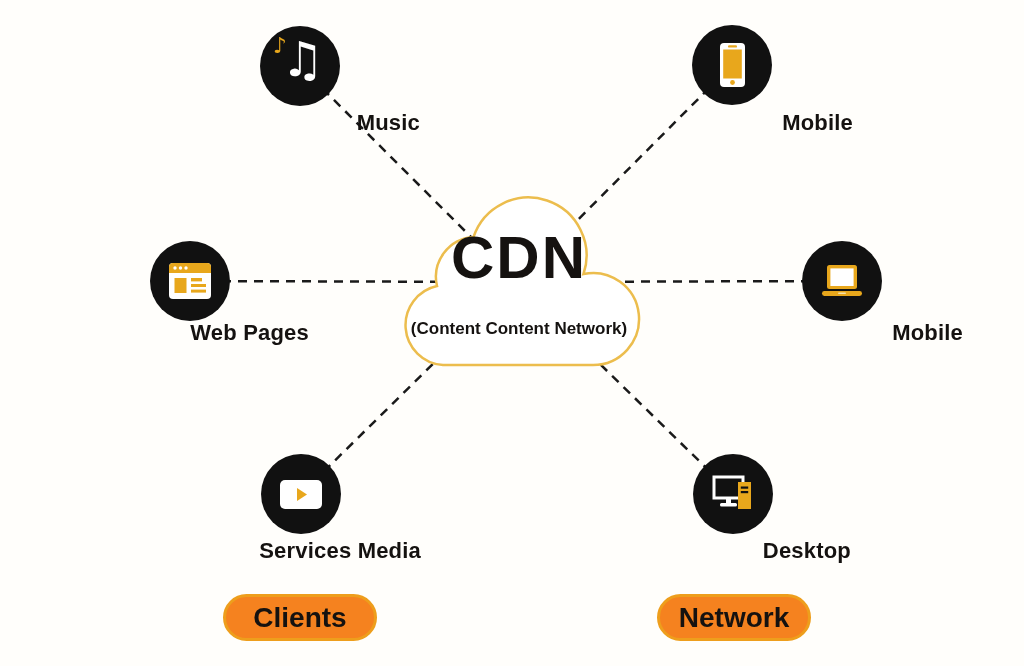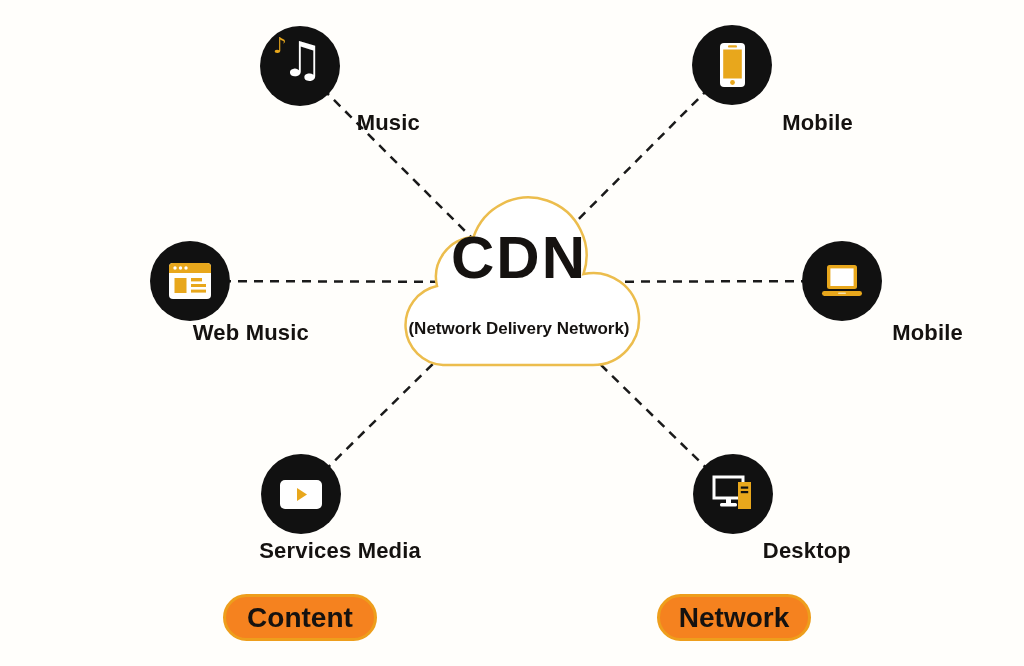--- a/index.html
+++ b/index.html
@@ -73,21 +73,21 @@
   <svg width="246" height="176" viewBox="0 0 246 176">
     <path class="cloud-shape" d="M 47 172
          A 40 40 0 0 1 41 93
          A 40 40 0 0 1 77.5 44
          A 58 58 0 0 1 187.5 81
          A 46 46 0 1 1 197 172
          Z"></path>
   </svg>
 </div>
 <div class="cdn-title">CDN</div>
-<div class="cdn-subtitle">(Network Delivery Network)</div>
+<div class="cdn-subtitle">(Content Content Network)</div>
 
 <div class="node" style="left:260px;top:26px">
   <div class="music-note-wrap">
     <span class="music-note-small">♪</span>
     <span class="music-note-main">♫</span>
   </div>
 </div>
 <div class="node-label" style="left:180px;top:110px">Music</div>
 
 <div class="node" style="left:692px;top:25px">
@@ -106,21 +106,21 @@
     <path class="g-gold" d="M 7 4 L 41 4 A 4 4 0 0 1 45 8 L 45 14 L 3 14 L 3 8 A 4 4 0 0 1 7 4 Z"></path>
     <circle class="g-white" cx="9" cy="9" r="1.7"></circle>
     <circle class="g-white" cx="14.5" cy="9" r="1.7"></circle>
     <circle class="g-white" cx="20" cy="9" r="1.7"></circle>
     <rect class="g-gold" x="8.5" y="19" width="12" height="15"></rect>
     <rect class="g-gold" x="25" y="19" width="11" height="3.4"></rect>
     <rect class="g-gold" x="25" y="25" width="15" height="3"></rect>
     <rect class="g-gold" x="25" y="30.6" width="15" height="3"></rect>
   </svg>
 </div>
-<div class="node-label" style="left:69px;top:320px">Web Music</div>
+<div class="node-label" style="left:69px;top:320px">Web Pages</div>
 
 <div class="node" style="left:802px;top:241px">
   <svg width="46" height="42" viewBox="0 0 46 42">
     <rect class="g-gold" x="8" y="5" width="30" height="24" rx="2.5"></rect>
     <rect class="g-white" x="11.4" y="8.4" width="23.2" height="17.6"></rect>
     <rect class="g-gold" x="3" y="31" width="40" height="5" rx="2.4"></rect>
     <rect x="19" y="32.4" width="8" height="1.6" rx="0.8" fill="#f7e2a8"></rect>
   </svg>
 </div>
 <div class="node-label" style="left:723px;top:320px">Mobile</div>
@@ -138,14 +138,14 @@
     <rect x="5" y="7" width="29" height="21" fill="none" stroke="#ffffff" stroke-width="3"></rect>
     <rect class="g-white" x="17" y="28" width="5" height="5"></rect>
     <rect class="g-white" x="11" y="33" width="17" height="3.4" rx="1.5"></rect>
     <rect class="g-gold" x="29" y="12" width="13" height="27"></rect>
     <rect class="g-dark" x="31.8" y="16.5" width="7.4" height="2.2"></rect>
     <rect class="g-dark" x="31.8" y="21" width="7.4" height="2.2"></rect>
   </svg>
 </div>
 <div class="node-label" style="left:611px;top:538px">Desktop</div>
 
-<div class="pill" style="left:223px;top:594px">Content</div>
+<div class="pill" style="left:223px;top:594px">Clients</div>
 <div class="pill" style="left:657px;top:594px">Network</div>
 
 </body></html>

